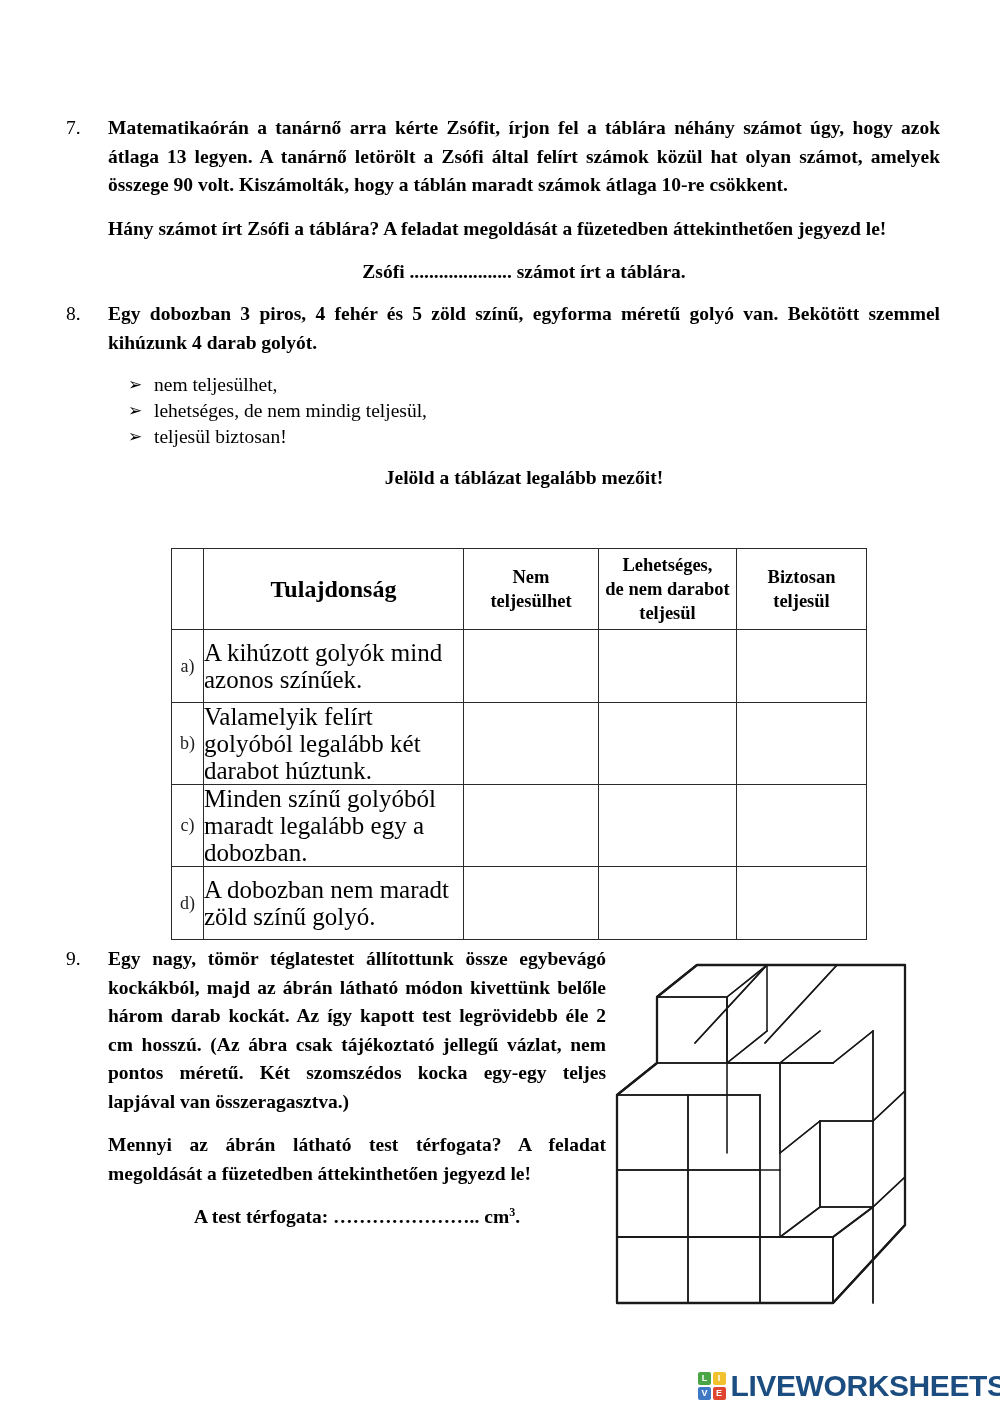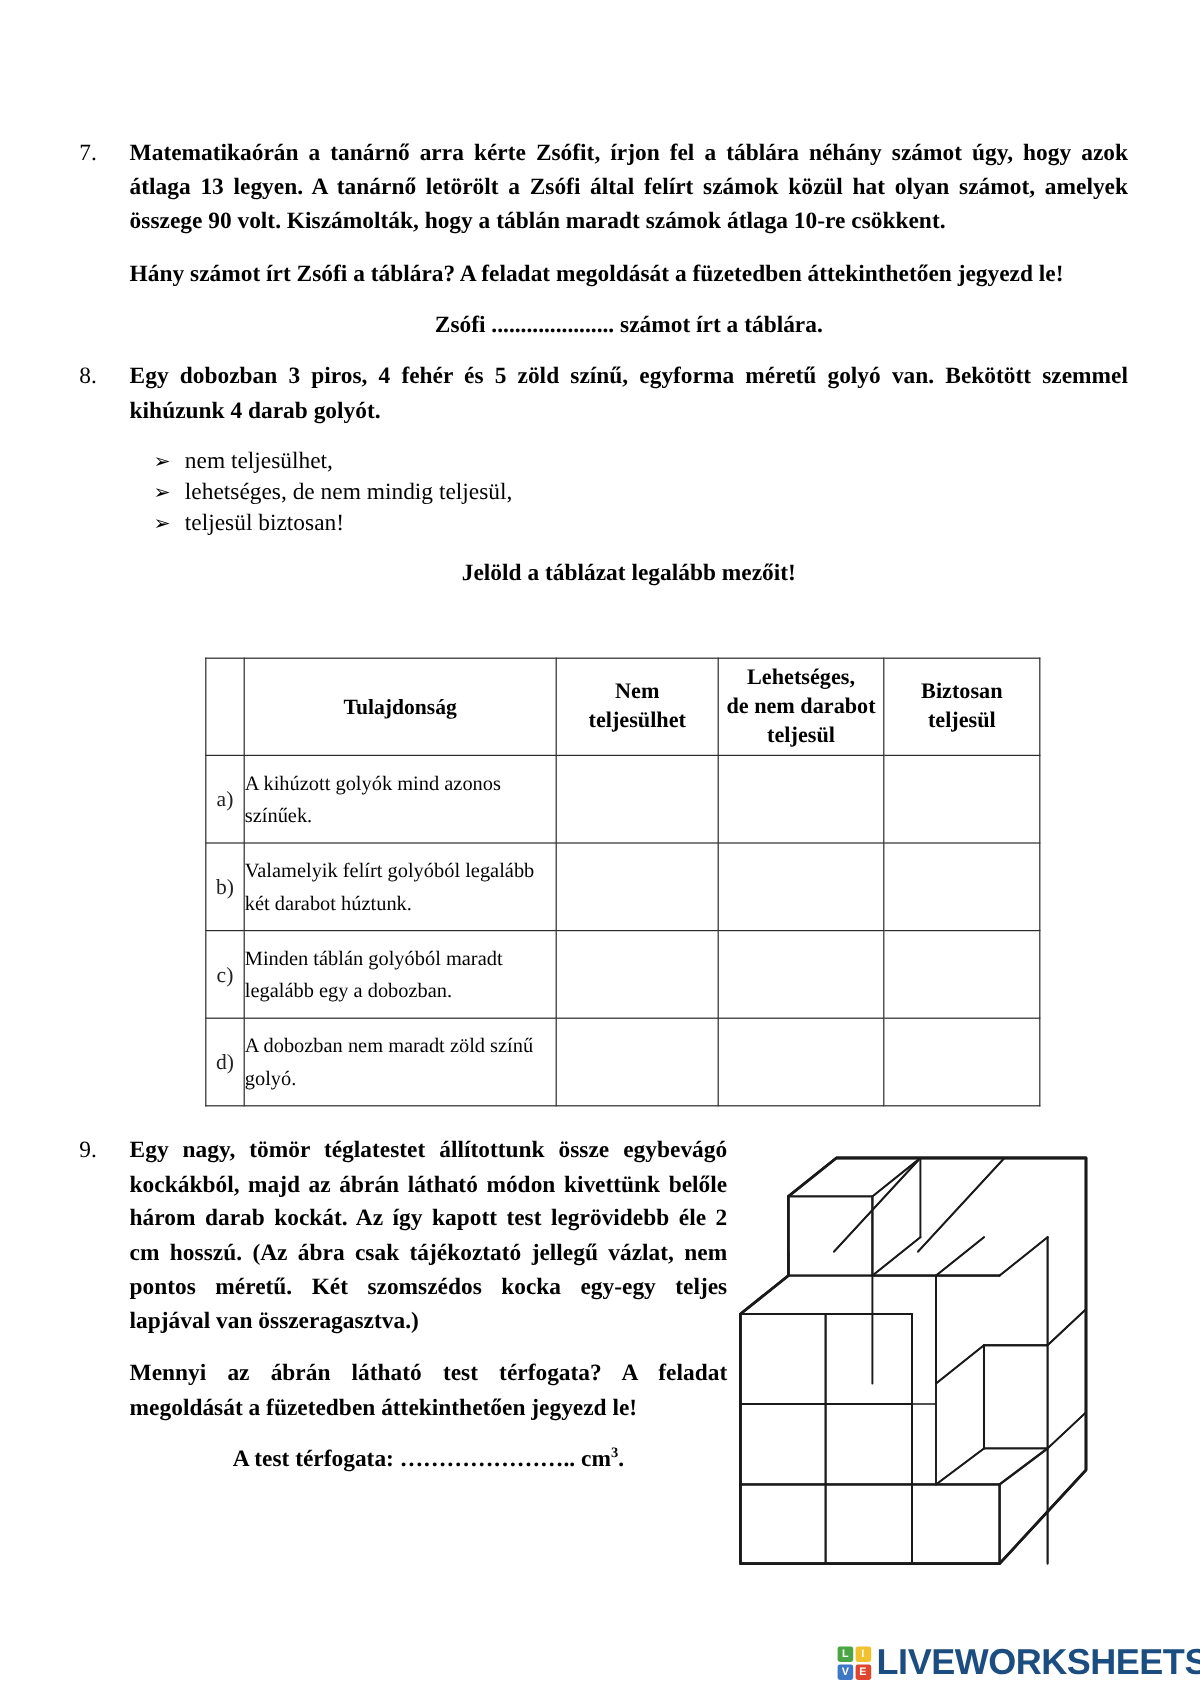--- a/index.html
+++ b/index.html
@@ -96,33 +96,33 @@
     color: #222;
   }
   td.blankcorner {
     border: none;
     width: 32px;
     background: #fff;
   }
   td.prop-head {
     text-align: center;
     font-weight: bold;
-    font-size: 18px;
+    font-size: 24px;
     height: 80px;
   }
   td.col-head {
     text-align: center;
     font-weight: bold;
     font-size: 18.5px;
     line-height: 24px;
     height: 80px;
   }
   td.prop-cell {
     text-align: left;
-    font-size: 17px;
+    font-size: 25px;
     line-height: 27px;
     padding: 6px 10px 6px 14px;
     height: 72px;
   }
   td.mark-cell {
     height: 72px;
   }
   .c-prop { width: 260px; }
   .c-nem  { width: 135px; }
   .c-leh  { width: 138px; }
@@ -260,21 +260,21 @@
         <tr>
           <td class="letter">b)</td>
           <td class="prop-cell">Valamelyik felírt golyóból legalább két darabot húztunk.</td>
           <td class="mark-cell"></td>
           <td class="mark-cell"></td>
           <td class="mark-cell"></td>
         </tr>
 
         <tr>
           <td class="letter">c)</td>
-          <td class="prop-cell">Minden táblán golyóból maradt legalább egy a dobozban.</td>
+          <td class="prop-cell">Minden színű golyóból maradt legalább egy a dobozban.</td>
           <td class="mark-cell"></td>
           <td class="mark-cell"></td>
           <td class="mark-cell"></td>
         </tr>
 
         <tr>
           <td class="letter">d)</td>
           <td class="prop-cell">A dobozban nem maradt zöld színű golyó.</td>
           <td class="mark-cell"></td>
           <td class="mark-cell"></td>

